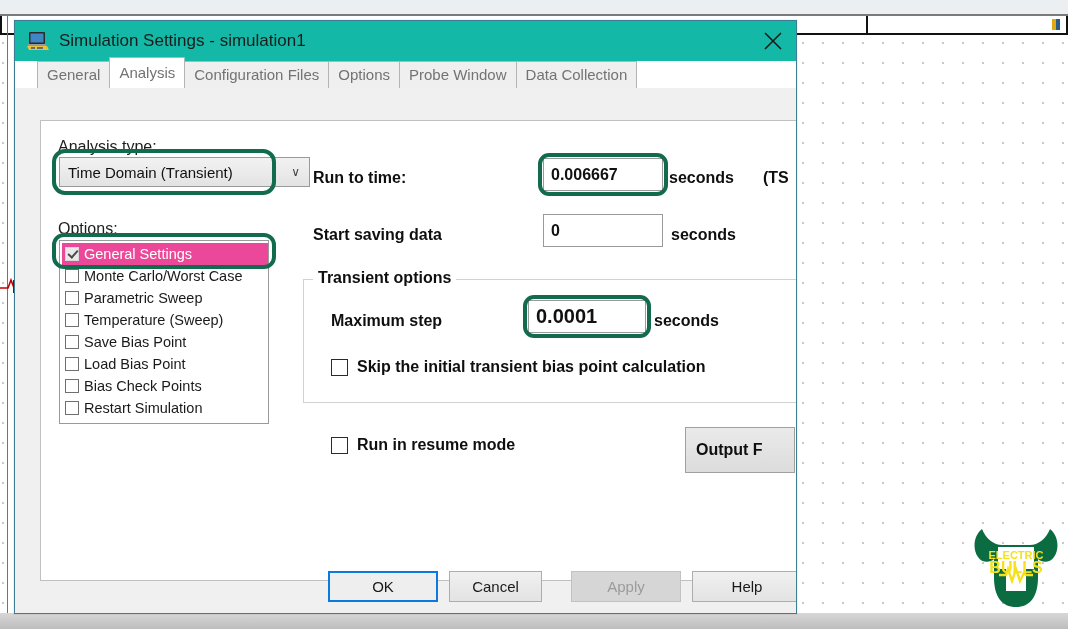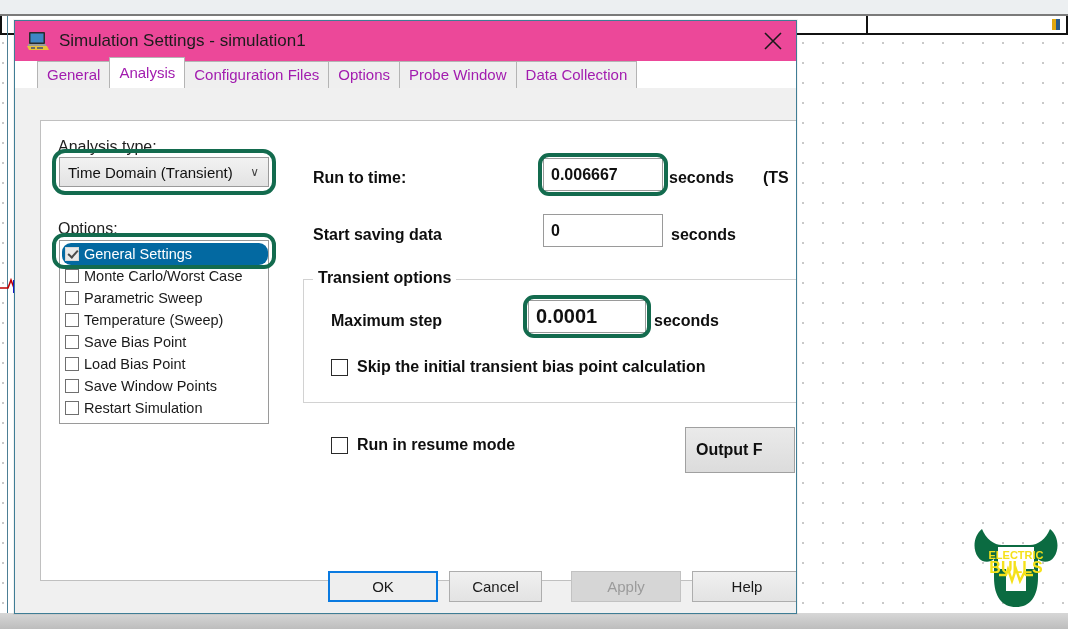--- a/index.html
+++ b/index.html
@@ -56,81 +56,81 @@
   
   #dialog{
     position:absolute;left:14px;top:20px;width:783px;height:594px;
     background:#f0f0f0;
     border:1px solid #3f7d95;
     box-shadow:0 0 0 1px rgba(0,0,0,.05);
     box-sizing:border-box;
     overflow:hidden;
   }
   #titlebar{
-    height:40px;background:#ec4899;position:relative;
+    height:40px;background:#14b8a6;position:relative;
     display:flex;align-items:center;
   }
   #title-icon{width:22px;height:20px;margin-left:12px;flex:0 0 auto;position:relative;}
   #title-text{
     margin-left:10px;font-size:17px;color:#1c1c1c;
     font-family:"Liberation Sans", sans-serif;white-space:nowrap;
   }
   #close-btn{
     position:absolute;right:0;top:0;width:46px;height:40px;
     display:flex;align-items:center;justify-content:center;cursor:default;
   }
   #close-btn svg{display:block;}
 
   
   #tabstrip{
     position:relative;height:27px;margin:0 0 0 0;padding-left:22px;
     display:flex;align-items:flex-end;background:#ffffff;
   }
   .tab{
-    font-size:15px;color:#a21caf;padding:3px 9px 4px 9px;
+    font-size:15px;color:#737373;padding:3px 9px 4px 9px;
     background:#efefef;border:1px solid #b4b4b4;border-bottom:none;
     margin-right:-1px;line-height:19px;white-space:nowrap;
     position:relative;top:0;
   }
   .tab.active{
     background:#ffffff;border-color:#b4b4b4;
     padding-top:5px;top:-2px;z-index:3;
   }
 
   
   #panel{
     position:absolute;left:25px;top:99px;width:770px;height:461px;
     background:#ffffff;border:1px solid #c0c0c0;box-sizing:border-box;
   }
 
   .lbl{font-size:16px;color:#1d1d1d;font-family:"Liberation Sans", sans-serif;}
 
   #analysis-type-label{position:absolute;left:17px;top:17px;}
   #analysis-select{
-    position:absolute;left:18px;top:36px;width:210px;height:30px;
+    position:absolute;left:18px;top:36px;width:251px;height:30px;
     background:linear-gradient(180deg,#f2f2f2,#e3e3e3);
     border:1px solid #9a9a9a;box-sizing:border-box;
     display:flex;align-items:center;padding-left:8px;font-size:15px;color:#111;
   }
   #analysis-chevron{margin-left:auto;margin-right:9px;color:#444;font-size:12px;line-height:1;}
   #analysis-annot{
     position:absolute;left:11px;top:28px;width:224px;height:46px;
     border:4px solid #136b4e;border-radius:13px;box-sizing:border-box;pointer-events:none;
   }
 
   #options-label{position:absolute;left:17px;top:99px;}
   #options-list{
     position:absolute;left:18px;top:119px;width:210px;height:184px;
     background:#ffffff;border:1px solid #9a9a9a;box-sizing:border-box;
     padding:2px 0 0 2px;
   }
   .opt{
     display:flex;align-items:center;height:22px;padding-left:3px;font-size:14.5px;color:#1a1a1a;
   }
-  .opt.sel{background:#0369a1;color:#ffffff;border-radius:9px;}
+  .opt.sel{background:#ec4899;color:#ffffff;}
   .opt-box{
     width:14px;height:14px;border:1px solid #6f6f6f;background:#fff;box-sizing:border-box;
     margin-right:5px;flex:0 0 auto;position:relative;
   }
   .opt.sel .opt-box{border-color:#d7d7d7;background:#e9e9e9;}
   .opt-box.checked:after{
     content:"";position:absolute;left:3.5px;top:0px;width:4px;height:8px;
     border:solid #4a4a4a;border-width:0 2px 2px 0;transform:rotate(42deg);
   }
   #options-annot{
@@ -299,21 +299,21 @@
       <div class="opt">
         <span class="opt-box"></span>
         <span>Save Bias Point</span>
       </div>
       <div class="opt">
         <span class="opt-box"></span>
         <span>Load Bias Point</span>
       </div>
       <div class="opt">
         <span class="opt-box"></span>
-        <span>Save Window Points</span>
+        <span>Bias Check Points</span>
       </div>
       <div class="opt">
         <span class="opt-box"></span>
         <span>Restart Simulation</span>
       </div>
     </div>
     <div id="options-annot"></div>
 
     <div class="bold" id="run-to-time-label">Run to time:</div>
     <div id="run-to-time-input">0.006667</div>

